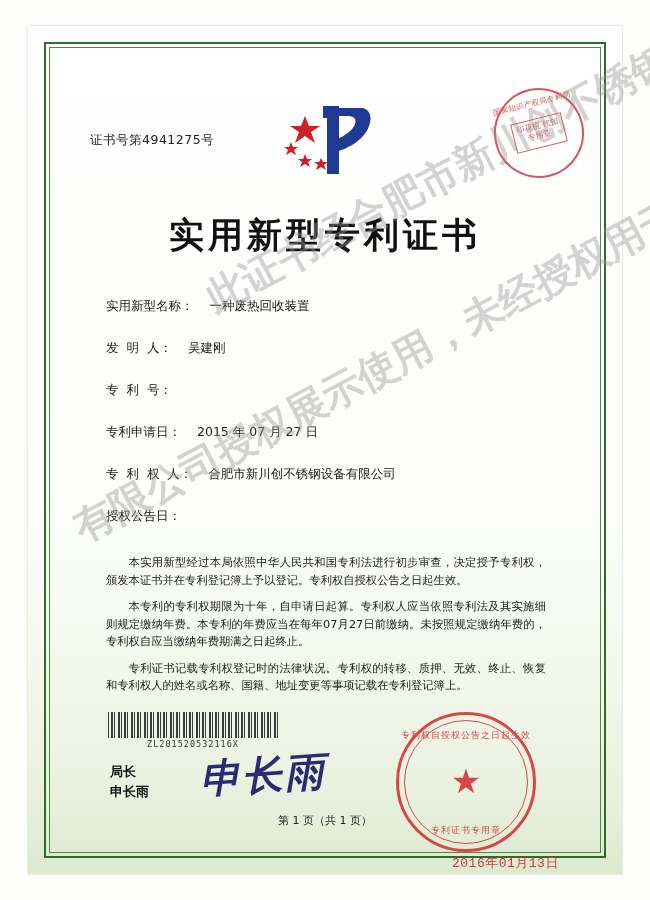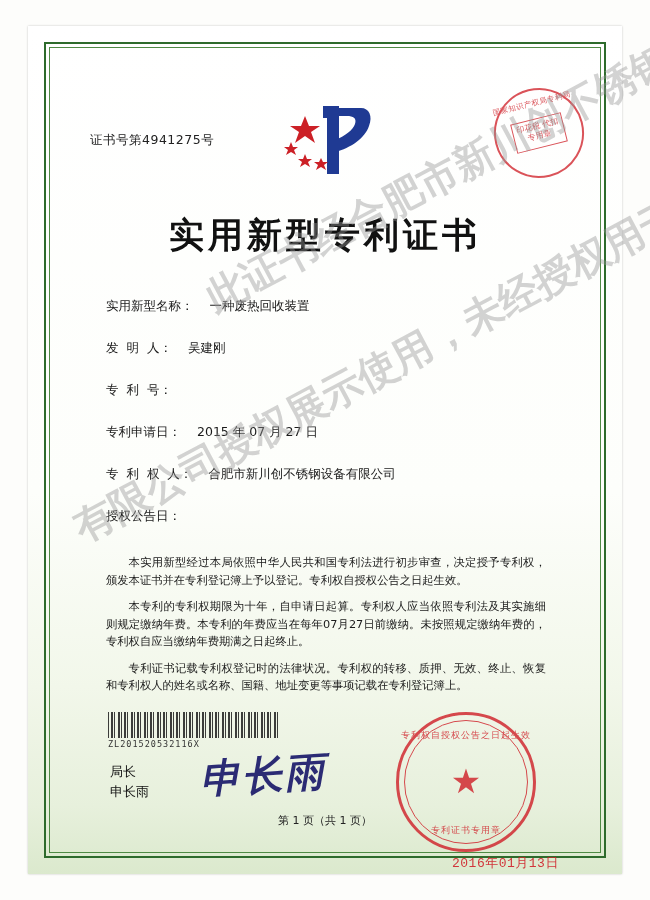--- a/index.html
+++ b/index.html
@@ -140,34 +140,36 @@
     background: repeating-linear-gradient(90deg,
       #1c1c1c 0 1px, transparent 1px 3px,
       #1c1c1c 3px 5px, transparent 5px 6px,
       #1c1c1c 6px 7px, transparent 7px 10px,
       #1c1c1c 10px 12px, transparent 12px 13px);
     opacity: 0.85;
   }
   .barcode-num {
     font-size: 8.5px;
     letter-spacing: 1px;
+    text-align: center;
     color: #333;
     margin-top: 1px;
     font-family: "DejaVu Sans Mono", monospace;
   }
 
   
   .sign-block {
     position: absolute;
     left: 82px;
     top: 736px;
     font-size: 13px;
     font-family: "DejaVu Sans", sans-serif;
     color: #111;
     line-height: 1.5;
+    font-weight: bold;
   }
   .sign-name-script {
     position: absolute;
     left: 172px;
     top: 722px;
     font-size: 40px;
     color: #1b1b6b;
     font-family: "DejaVu Serif", serif;
     font-style: italic;
     font-weight: bold;

